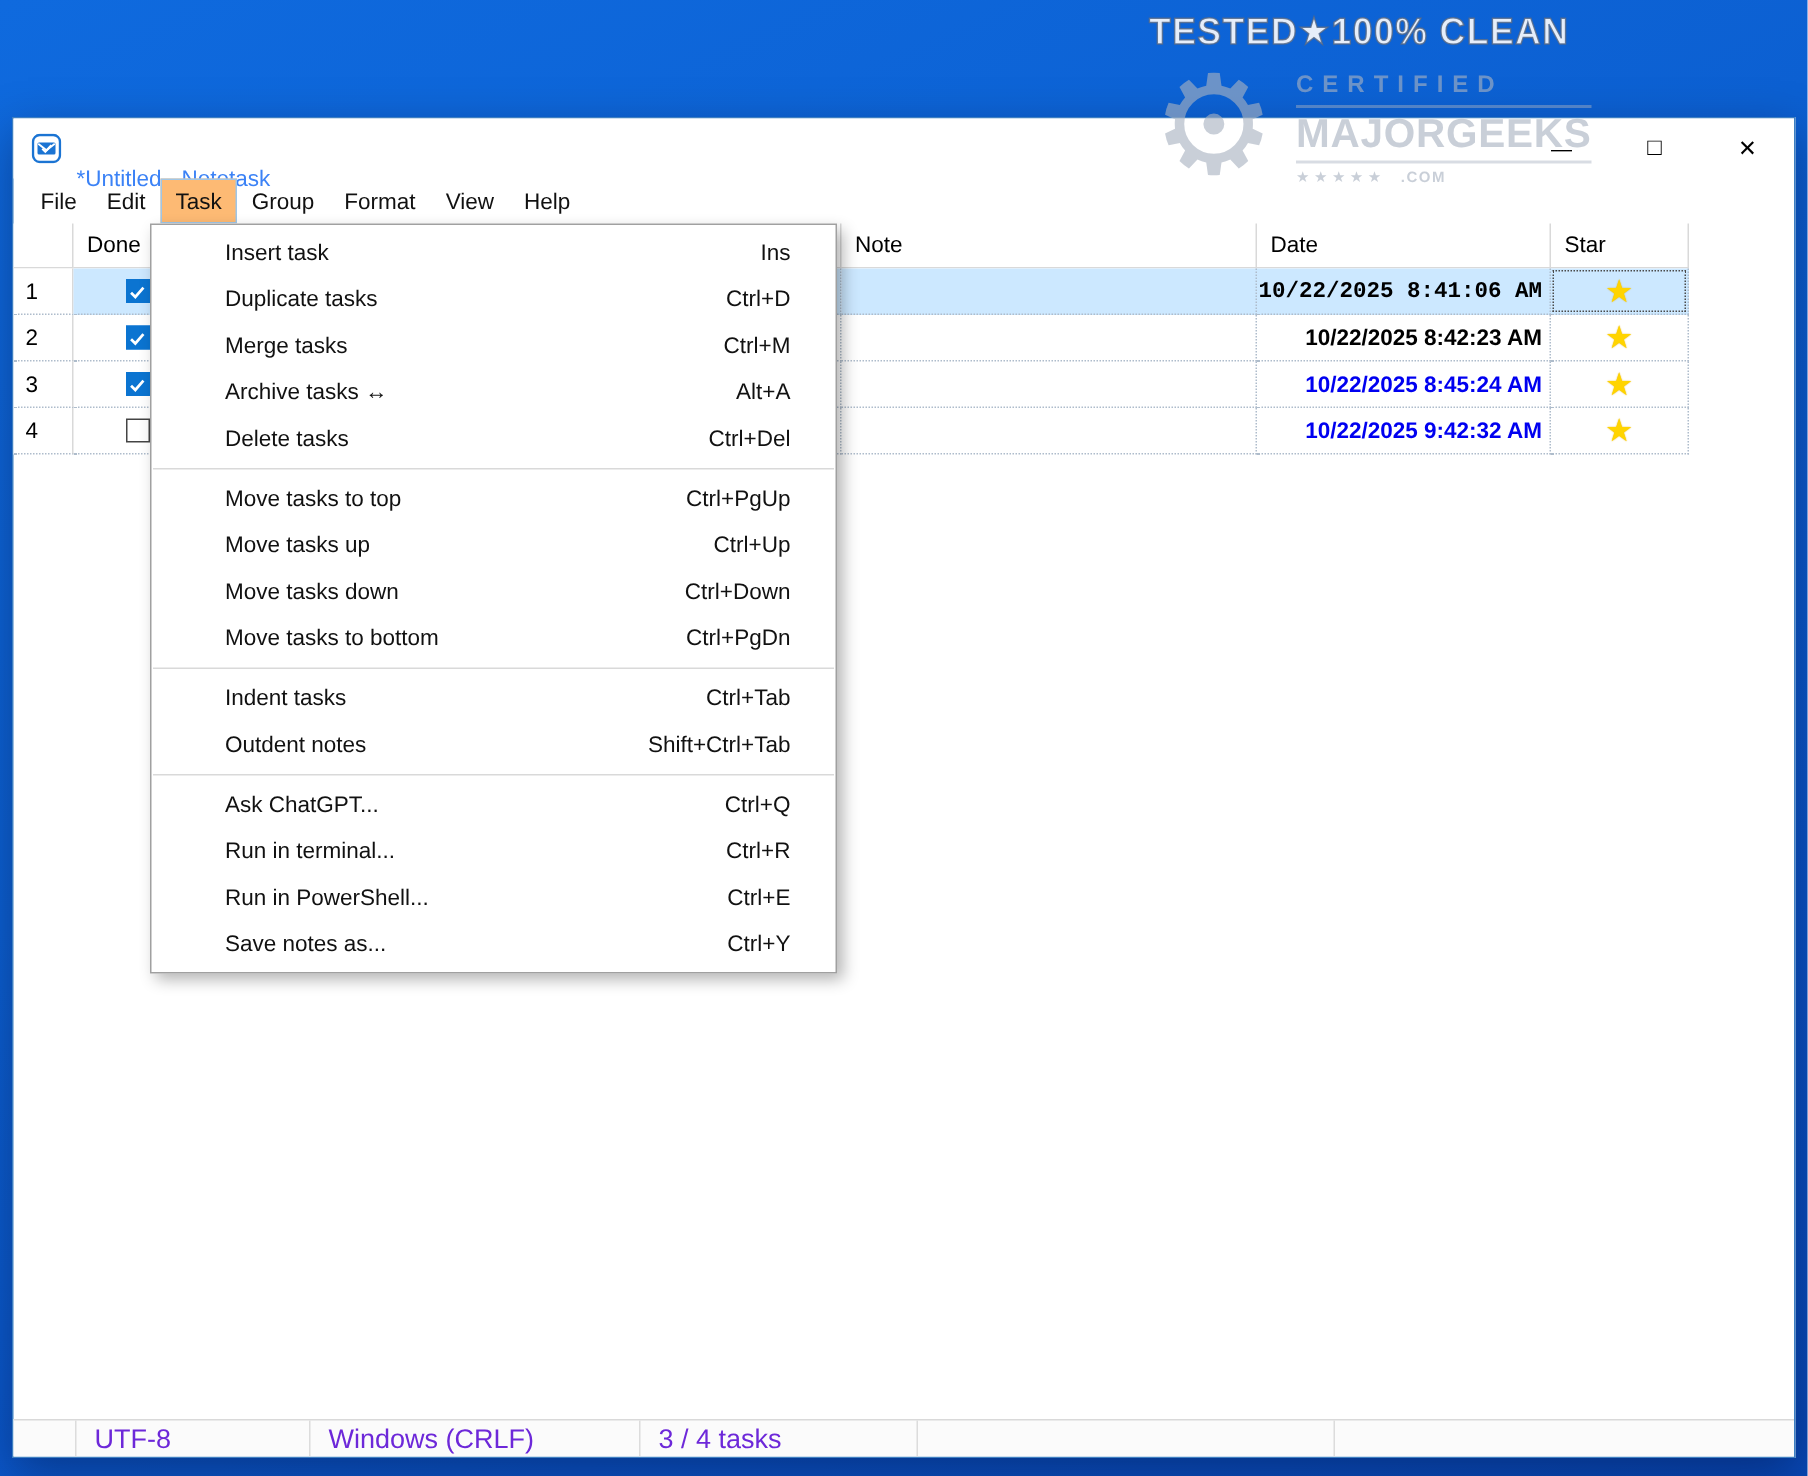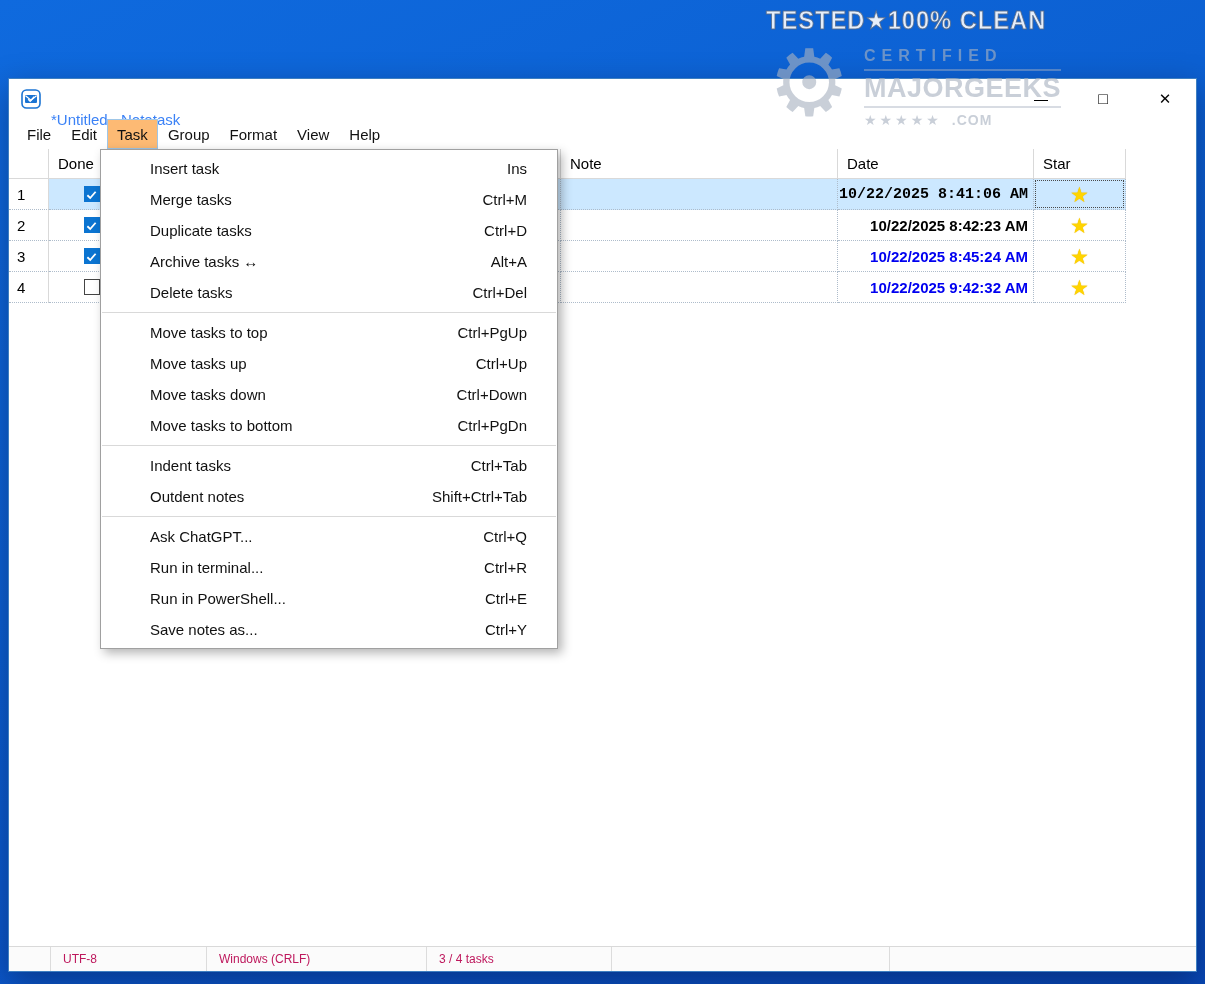--- a/index.html
+++ b/index.html
@@ -54,42 +54,42 @@
   
   .task-dropdown { position:absolute; left:91px; top:70px; width:458px; background:#fff;
     border:1px solid #a0a0a0; box-shadow:4px 4px 10px rgba(0,0,0,0.3); padding:3px 0; z-index:40; }
   .dd-item { height:31px; display:flex; align-items:center; padding:0 30px 0 49px; font-size:15px; color:#111; }
   .dd-label { flex:1; white-space:nowrap; }
   .dd-shortcut { white-space:nowrap; }
   .dd-sep { height:1px; background:#d9d9d9; margin:4px 1px; }
 
   
   .status-bar { position:absolute; left:0; bottom:0; width:1187px; height:25px; background:#fbfbfb;
-    border-top:1px solid #d9d9d9; display:flex; font-size:12px; color:#be185d; }
+    border-top:1px solid #d9d9d9; display:flex; font-size:18px; color:#6d28d9; }
   .sb { display:flex; align-items:center; padding-left:12px; border-left:1px solid #dcdcdc; }
   .sb.s0 { width:41px; border-left:none; padding-left:0; }
   .sb.s1 { width:156px; }
   .sb.s2 { width:220px; }
   .sb.s3 { width:185px; }
   .sb.s4 { width:278px; }
   .sb.s5 { flex:1; }
 
   
   .watermark { position:absolute; left:766px; top:6px; width:270px; z-index:200; pointer-events:none; }
   .wm-top { font-size:25px; font-weight:800; letter-spacing:1px; white-space:nowrap;
     color:rgba(242,246,252,0.95); -webkit-text-stroke:1px rgba(84,104,136,0.85);
     transform:scaleX(0.95); transform-origin:left; }
   .wm-stamp { position:relative; margin-top:2px; height:110px; color:rgba(168,177,192,0.62); }
   .wm-gear { position:absolute; left:2px; top:0; font-size:92px; line-height:1; }
   .wm-right { margin-left:98px; padding-top:10px; }
   .wm-cert { font-size:16px; font-weight:600; letter-spacing:6px; }
   .wm-brand { display:inline-block; font-size:27px; font-weight:800; letter-spacing:0.5px;
     border-top:2px solid rgba(168,177,192,0.45); border-bottom:2px solid rgba(168,177,192,0.45);
     padding:2px 0; margin-top:4px; }
-  .wm-bottom { font-size:14px; letter-spacing:3px; margin-top:4px; font-weight:700; }
+  .wm-bottom { font-size:10px; letter-spacing:3px; margin-top:4px; font-weight:700; }
   .wm-suffix { margin-left:10px; letter-spacing:1px; }
 </style>
 </head>
 <body>
 
 <div class="desktop">
 
   <div class="window">
 
     <div class="title-bar">
@@ -202,26 +202,26 @@
           <div class="cell c-fill"></div>
         </div>
       </div>
 
     <div class="task-dropdown">
         <div class="dd-item">
           <span class="dd-label">Insert task</span>
           <span class="dd-shortcut">Ins</span>
         </div>
         <div class="dd-item">
+          <span class="dd-label">Duplicate tasks</span>
+          <span class="dd-shortcut">Ctrl+D</span>
+        </div>
+        <div class="dd-item">
           <span class="dd-label">Merge tasks</span>
           <span class="dd-shortcut">Ctrl+M</span>
-        </div>
-        <div class="dd-item">
-          <span class="dd-label">Duplicate tasks</span>
-          <span class="dd-shortcut">Ctrl+D</span>
         </div>
         <div class="dd-item">
           <span class="dd-label">Archive tasks ↔</span>
           <span class="dd-shortcut">Alt+A</span>
         </div>
         <div class="dd-item">
           <span class="dd-label">Delete tasks</span>
           <span class="dd-shortcut">Ctrl+Del</span>
         </div>
         <div class="dd-sep"></div>

